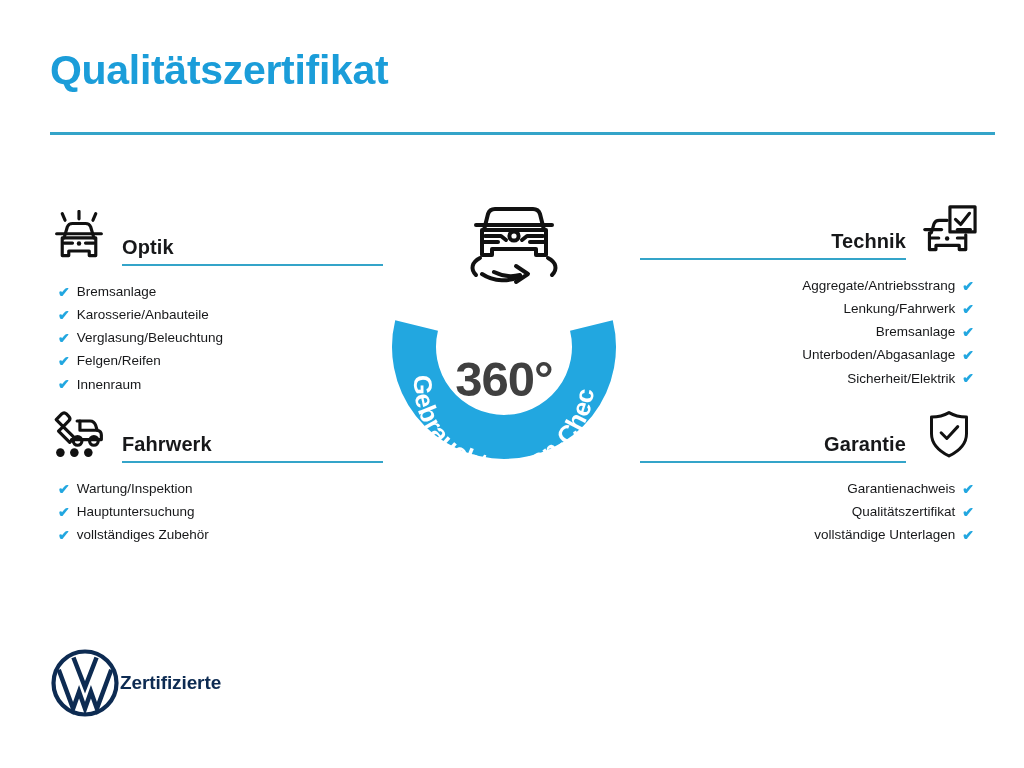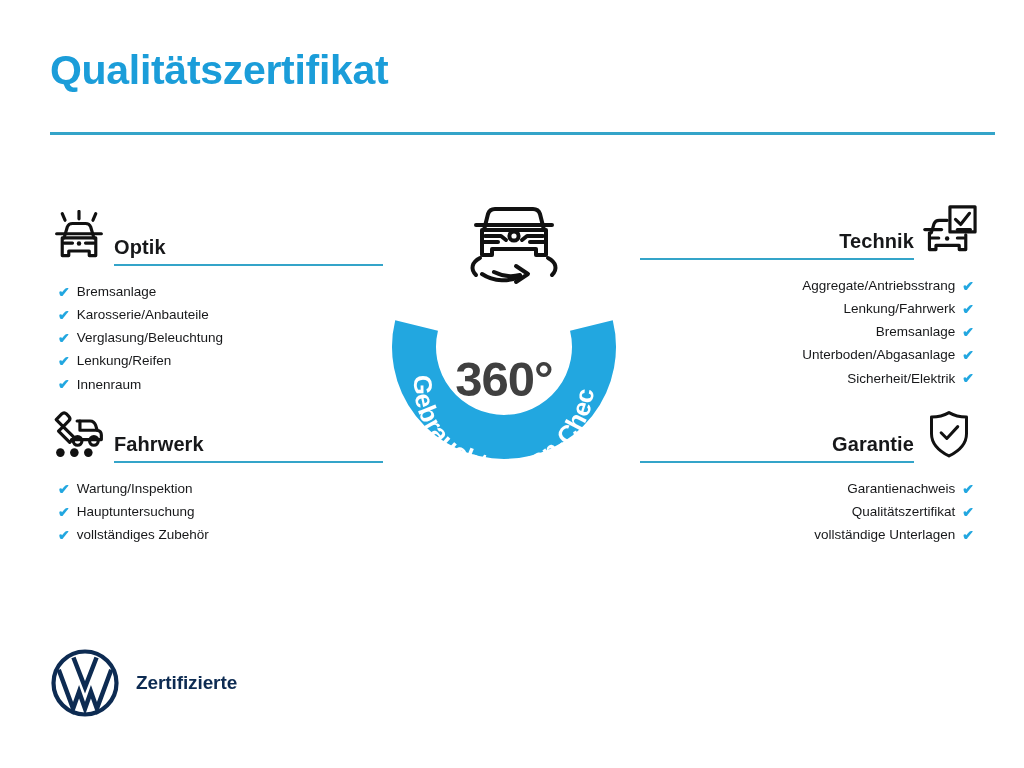--- a/index.html
+++ b/index.html
@@ -45,21 +45,21 @@
     position: absolute;
   }
   .sec-optik   { left: 48px;  top: 208px; width: 335px; }
   .sec-wartung { left: 48px;  top: 405px; width: 335px; }
   .sec-technik { left: 640px; top: 202px; width: 340px; }
   .sec-garantie{ left: 640px; top: 405px; width: 340px; }
 
   .sec-head {
     display: flex;
     align-items: flex-end;
-    gap: 4px;
+    gap: 12px;
   }
   .sec-head.right { flex-direction: row-reverse; }
 
   .sec-icon {
     width: 62px;
     height: 58px;
     flex: 0 0 auto;
     display: flex;
     align-items: center;
     justify-content: center;
@@ -156,21 +156,20 @@
     letter-spacing: -1px;
   }
 
   
   #vw-logo {
     position: absolute;
     left: 50px;
     top: 648px;
     display: flex;
     align-items: center;
-    gap: 16px;
   }
   #vw-mark { width: 70px; height: 70px; flex: 0 0 auto; }
   #vw-text {
     font-size: 19px;
     font-weight: bold;
     color: #0D2B52;
     line-height: 1.28;
     letter-spacing: -0.1px;
   }
 </style>
@@ -212,21 +211,21 @@
     <li>
       <span class="check">✔</span>
       <span>Karosserie/Anbauteile</span>
     </li>
     <li>
       <span class="check">✔</span>
       <span>Verglasung/Beleuchtung</span>
     </li>
     <li>
       <span class="check">✔</span>
-      <span>Lenkung/Reifen</span>
+      <span>Felgen/Reifen</span>
     </li>
     <li>
       <span class="check">✔</span>
       <span>Innenraum</span>
     </li>
   </ul>
 </div>
 
 <div class="section sec-wartung">
   <div class="sec-head">

